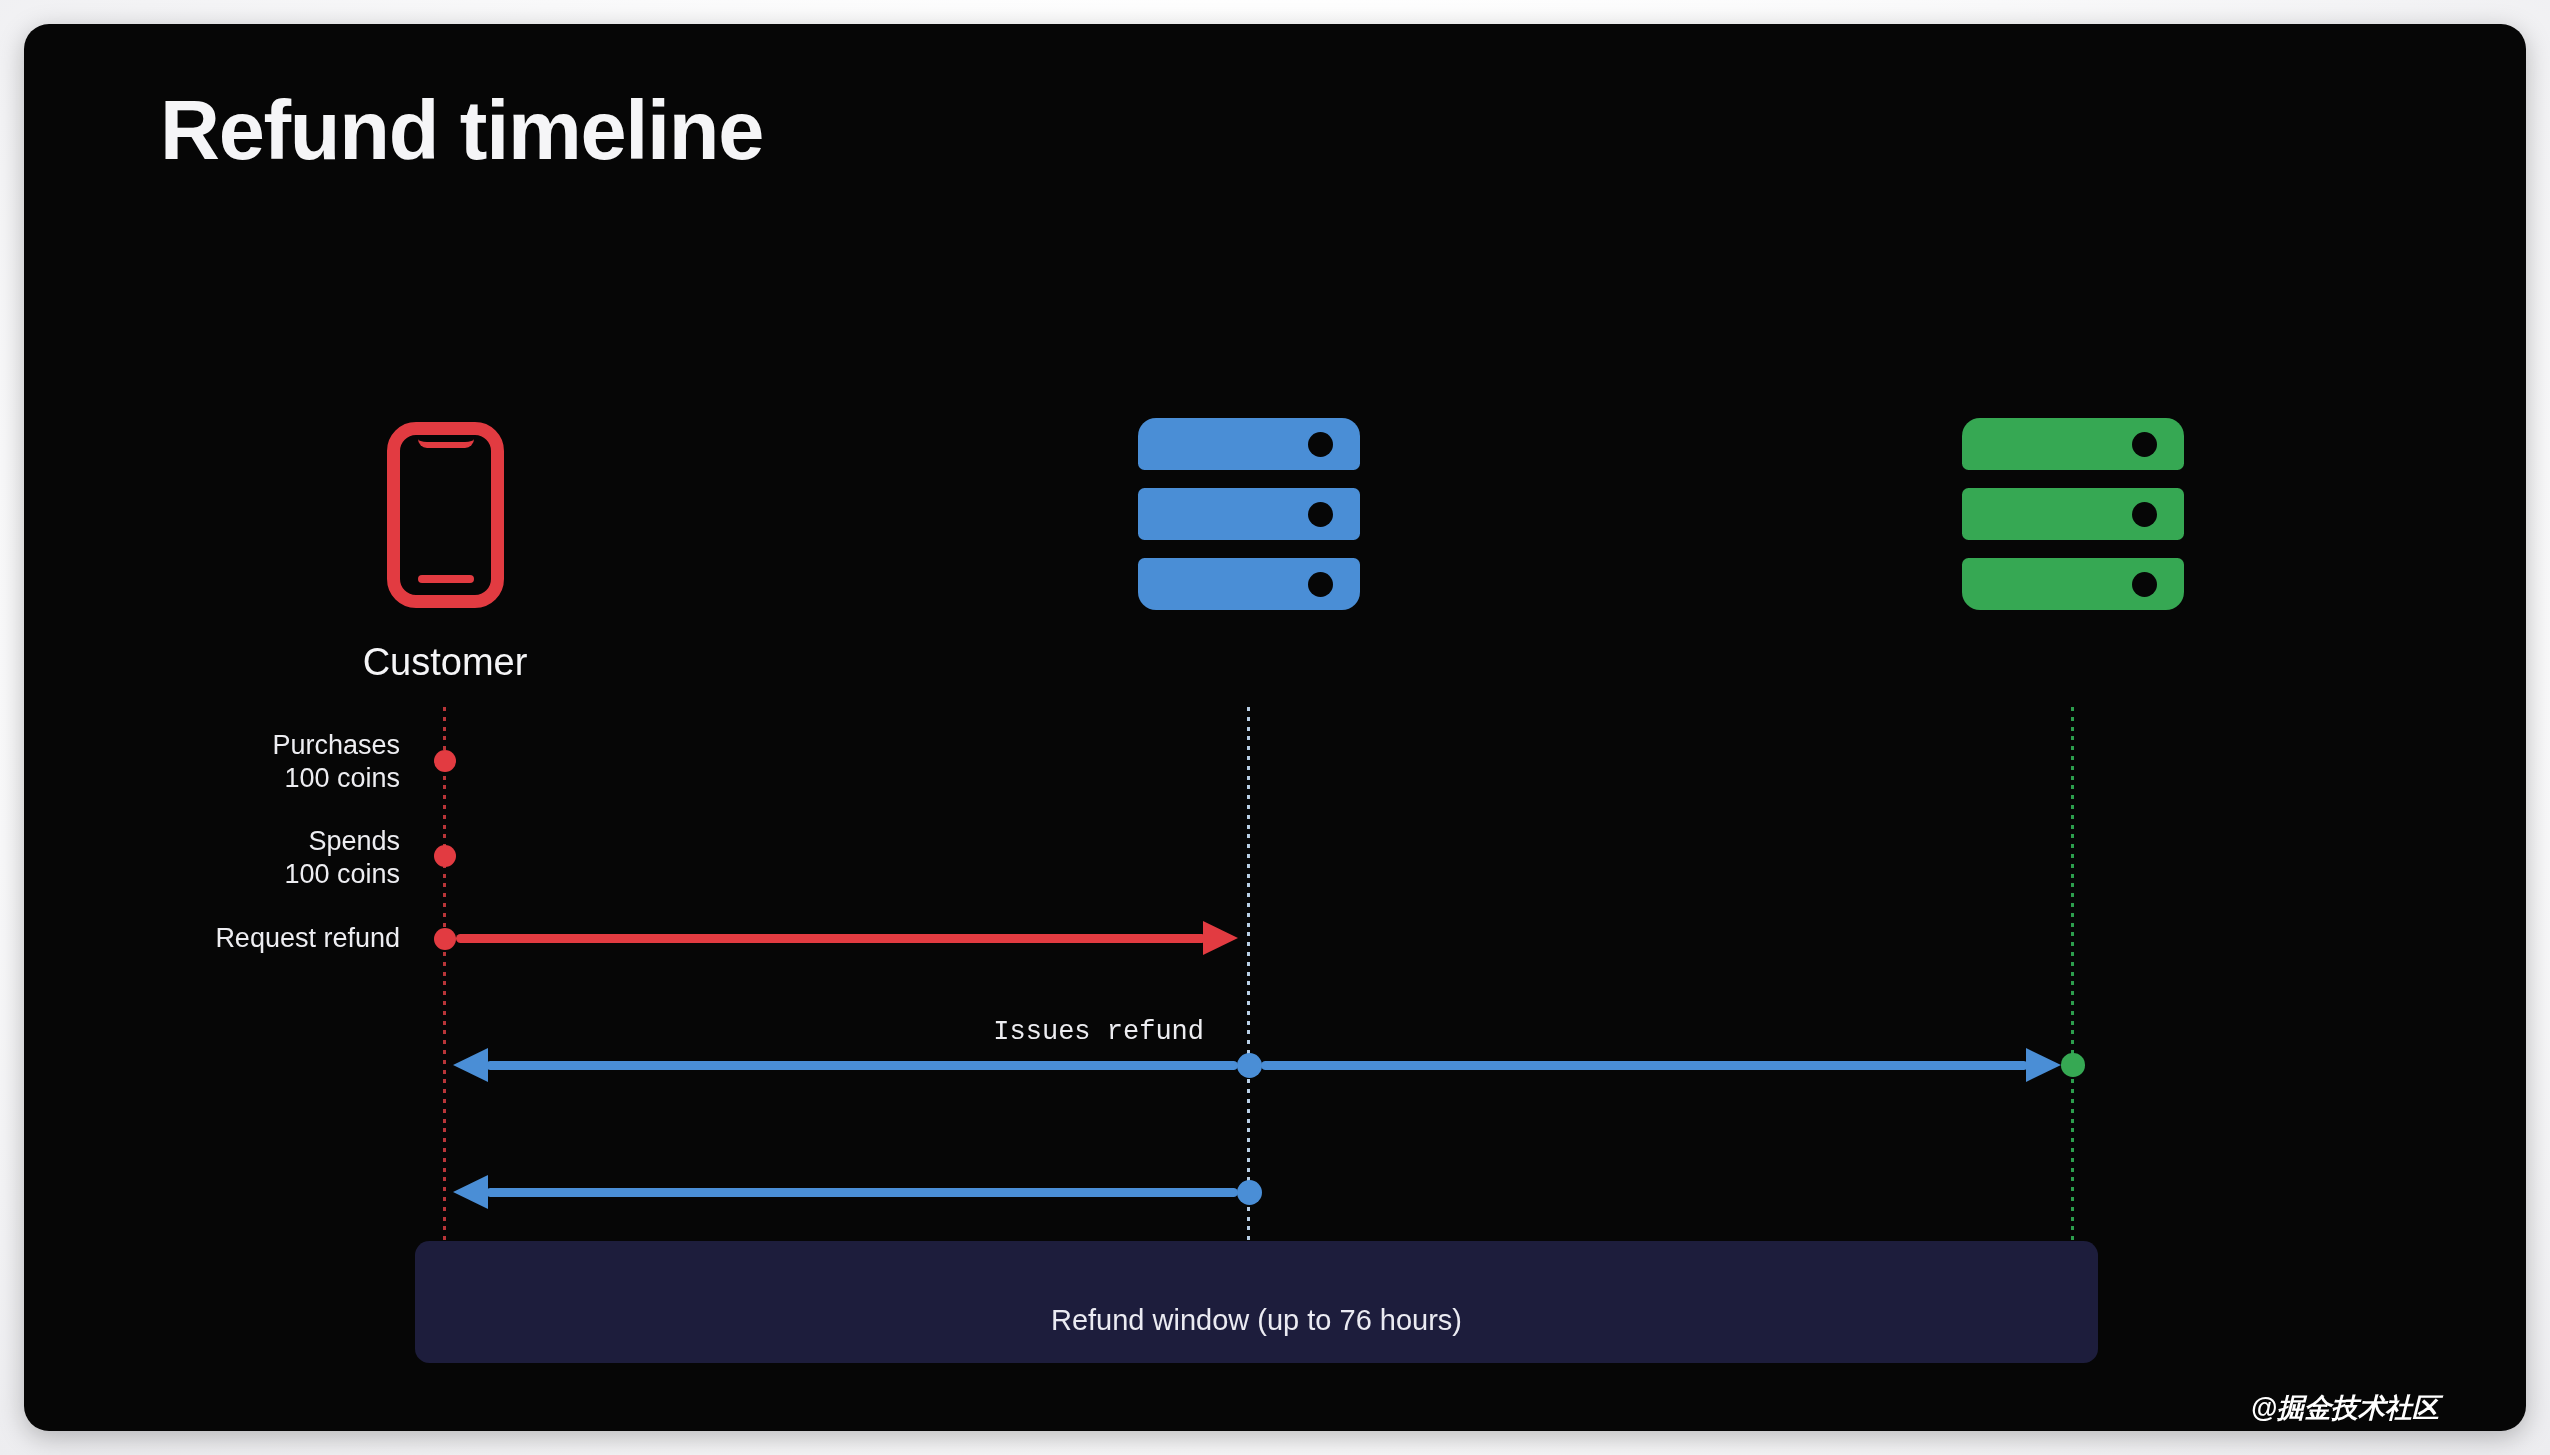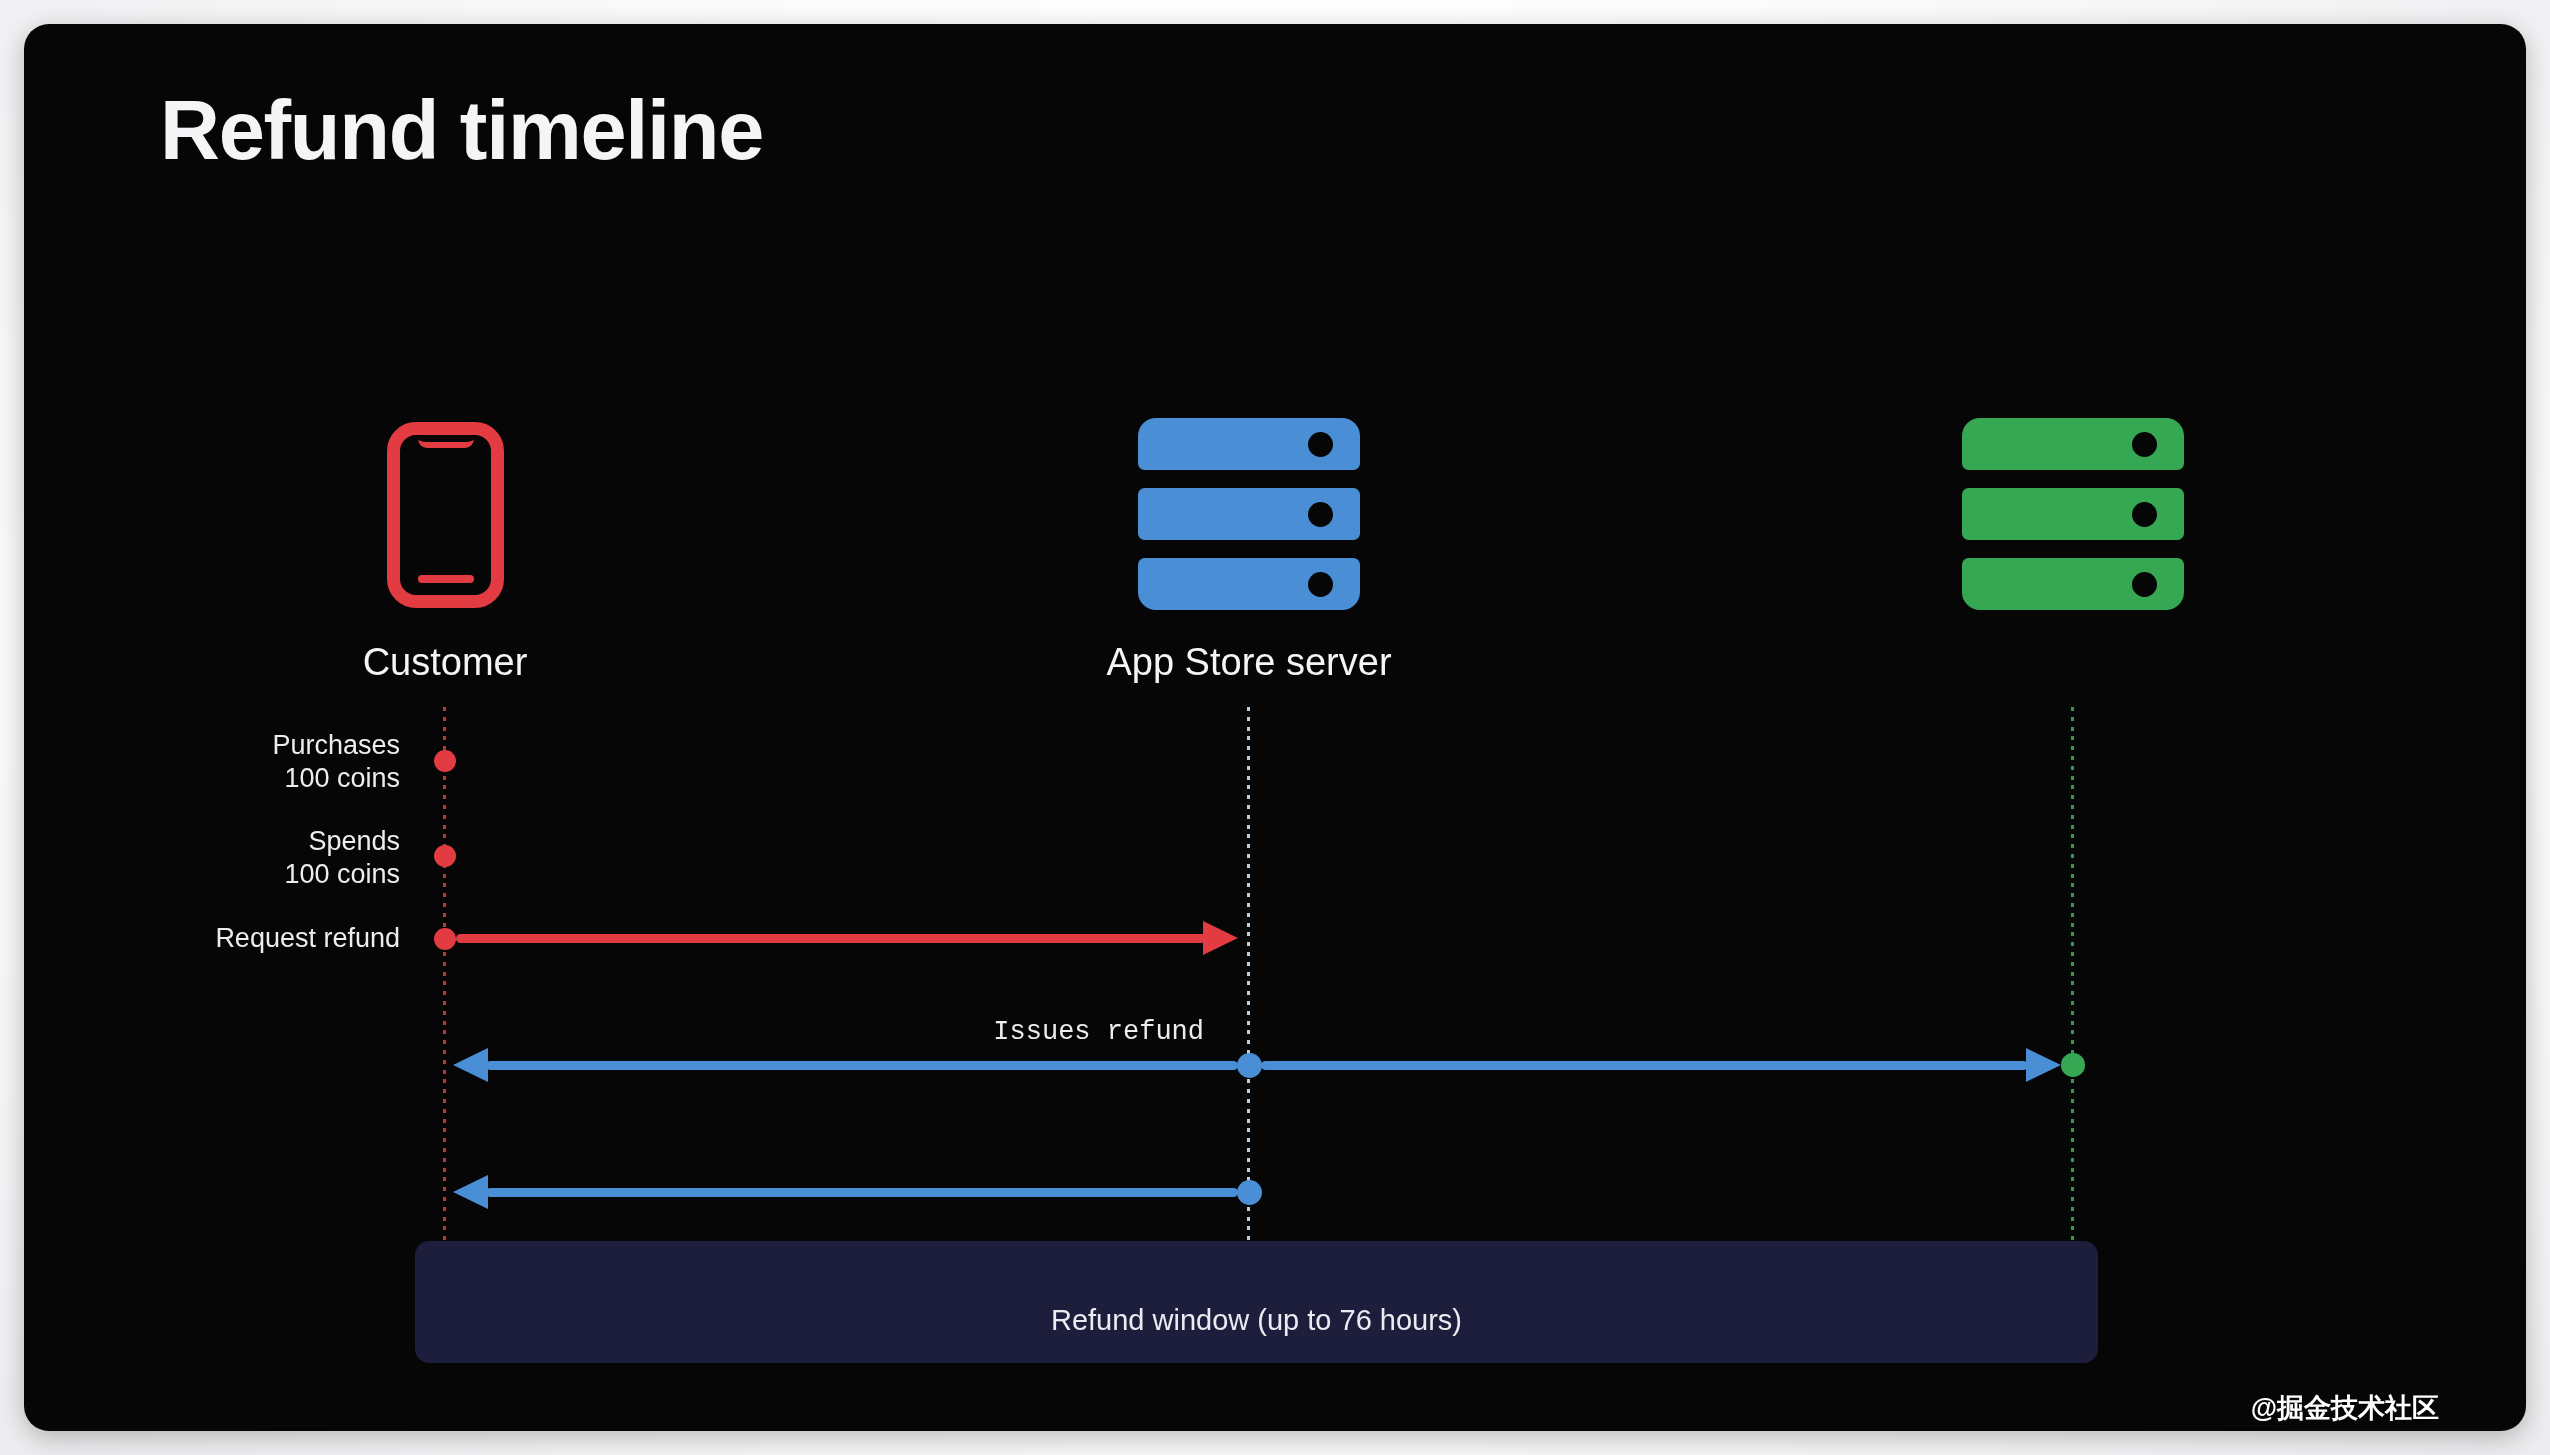--- a/index.html
+++ b/index.html
@@ -167,20 +167,21 @@
     line-height: 33px;
     color: #ebebf2;
   }
   
   .watermark {
     position: absolute;
     right: 31px; bottom: 29px;
     font-size: 27px;
     color: #ffffff;
     font-weight: 600;
+    font-style: italic;
   }
 </style>
 </head>
 <body>
 
 <div class="page">
   <div class="slide">
 
     <div style="position:absolute; left:-24px; top:-24px; width:2470px; height:1455px;">
 
@@ -190,21 +191,20 @@
         <div class="phone-notch"></div>
         <div class="phone-bar"></div>
       </div>
       <div class="actor-label customer">Customer</div>
 
       <div class="server blue">
         <div class="slab s1"></div>
         <div class="slab s2"></div>
         <div class="slab s3"></div>
       </div>
-      <div class="actor-label appstore">App Store server</div>
 
       <div class="server green">
         <div class="slab s1"></div>
         <div class="slab s2"></div>
         <div class="slab s3"></div>
       </div>
 
       <div class="lifeline red"></div>
       <div class="lifeline blue"></div>
       <div class="lifeline green"></div>

